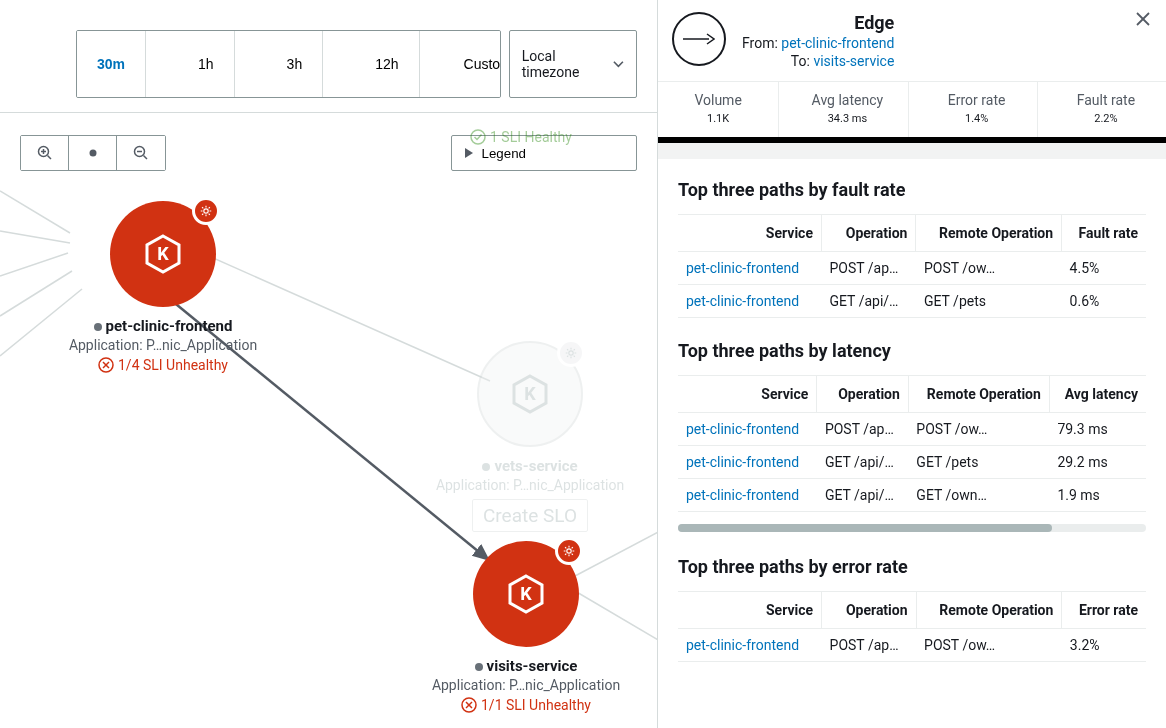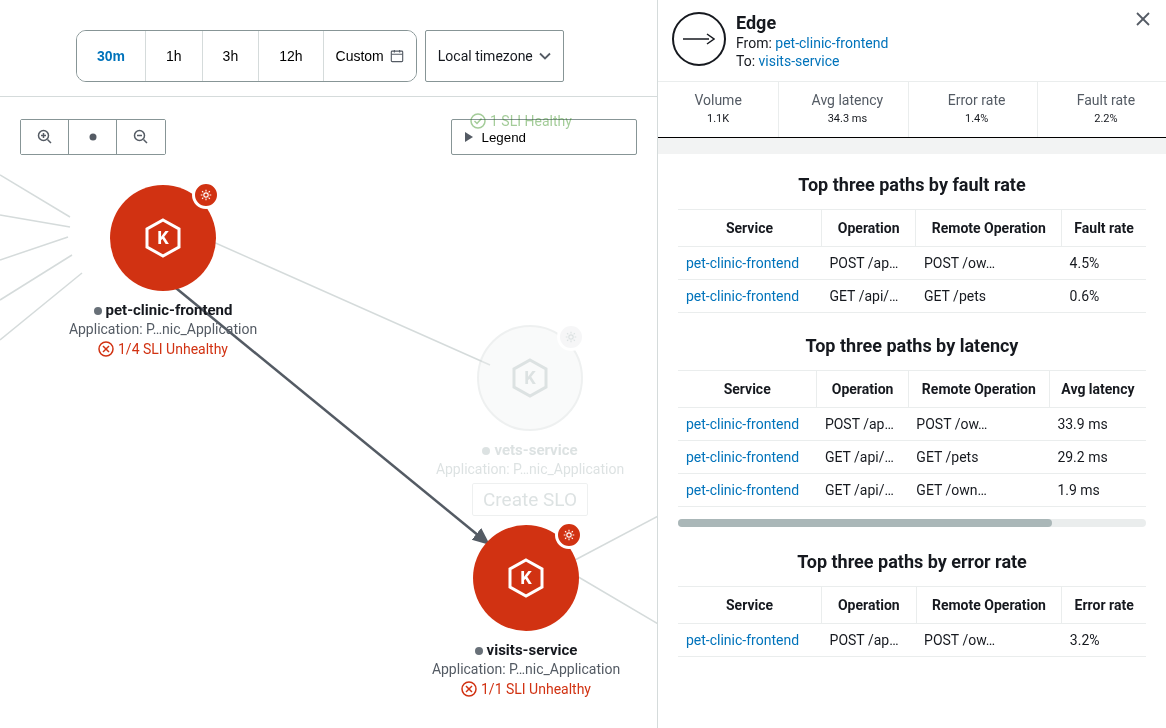--- a/index.html
+++ b/index.html
@@ -3,21 +3,21 @@
 <meta charset="utf-8">
 <style>
 * { box-sizing: border-box; margin: 0; padding: 0; }
 body { font-family: -apple-system, BlinkMacSystemFont, "Segoe UI", Roboto, sans-serif; font-size: 14px; color: #16191f; width: 1166px; height: 728px; overflow: hidden; background: #fff; }
 .main-container { display: flex; width: 100%; height: 100%; }
 .left-panel { width: 658px; height: 100%; position: relative; border-right: 1px solid #d5dbdb; }
 .right-panel { flex: 1; height: 100%; overflow-y: auto; position: relative; }
 
 
 .toolbar { display: flex; gap: 8px; padding: 30px 20px 14px 76px; justify-content: flex-start; }
-.time-range { display: flex; border: 1px solid #879596; border-radius: 10px; overflow: hidden; }
+.time-range { display: flex; border: 1px solid #879596; border-radius: 2px; overflow: hidden; gap: 32px; }
 .time-btn { padding: 8px 20px; font-size: 14px; background: #fff; border: none; cursor: pointer; border-right: 1px solid #d5dbdb; }
 .time-btn:last-child { border-right: none; }
 .time-btn.active { color: #0073bb; font-weight: 600; }
 .custom-btn { display: flex; align-items: center; gap: 6px; padding: 8px 12px; }
 .timezone-select { padding: 17px 12px; border: 1px solid #879596; border-radius: 2px; background: #fff; display: flex; align-items: center; gap: 6px; cursor: pointer; }
 
 
 .graph-controls { display: flex; gap: 12px; padding: 10px 20px; justify-content: space-between; margin-top: 12px; }
 .zoom-group { display: flex; border: 1px solid #879596; border-radius: 2px; }
 .zoom-btn { width: 48px; height: 34px; display: flex; align-items: center; justify-content: center; background: #fff; border: none; border-right: 1px solid #879596; cursor: pointer; }
@@ -35,42 +35,42 @@
 .node-label { margin-top: 10px; }
 .node-name { font-weight: 700; font-size: 15px; }
 .node-app { font-size: 14px; color: #545b64; margin-top: 2px; }
 .node-status { font-size: 14px; margin-top: 4px; display: flex; align-items: center; justify-content: center; gap: 4px; }
 .node-status.unhealthy { color: #d13212; }
 .node-status.healthy { color: #1d8102; }
 .status-dot { width: 8px; height: 8px; border-radius: 50%; background: #687078; display: inline-block; margin-right: 4px; }
 .create-slo { margin-top: 6px; padding: 4px 10px; border: 1px solid #d5dbdb; border-radius: 2px; font-size: 19px; color: #aab7b8; display: inline-block; }
 
 
-.edge-header { padding: 12px 20px 12px 14px; display: flex; align-items: flex-start; gap: 10px; position: relative; }
+.edge-header { padding: 12px 20px 12px 14px; display: flex; align-items: flex-start; gap: 16px; position: relative; text-align: right; }
 .edge-icon { width: 54px; height: 54px; border-radius: 50%; border: 2px solid #16191f; display: flex; align-items: center; justify-content: center; flex-shrink: 0; }
 .edge-title { font-size: 18px; font-weight: 700; }
 .edge-from, .edge-to { font-size: 14px; margin-top: 2px; }
 .link { color: #0073bb; cursor: pointer; }
 .close-btn { position: absolute; top: 12px; right: 16px; cursor: pointer; font-size: 18px; color: #545b64; }
 
 
-.metrics-bar { display: flex; border-top: 1px solid #eaeded; border-bottom: 1px solid #000000; gap: 8px; }
+.metrics-bar { display: flex; border-top: 1px solid #eaeded; border-bottom: 6px solid #000000; gap: 8px; }
 .metric { flex: 1; padding: 10px 8px 12px; text-align: center; border-right: 1px solid #eaeded; }
 .metric:last-child { border-right: none; }
 .metric-label { font-size: 14px; color: #545b64; }
 .metric-value { font-size: 11px; margin-top: 4px; }
 
 
 .section { padding: 20px 20px 8px; border-top: 8px solid #f2f3f3; }
 .section:first-of-type { border-top: none; }
-.section-title { font-size: 18px; font-weight: 700; margin-bottom: 14px; text-align: center; }
+.section-title { font-size: 18px; font-weight: 700; margin-bottom: 14px; }
 
 
 .data-table { width: 100%; border-collapse: collapse; font-size: 14px; }
-.data-table th { text-align: center; padding: 10px 8px; font-weight: 700; border-top: 1px solid #eaeded; border-bottom: 1px solid #eaeded; border-right: 1px solid #eaeded; background: #fff; }
+.data-table th { text-align: right; padding: 10px 8px; font-weight: 700; border-top: 1px solid #eaeded; border-bottom: 1px solid #eaeded; border-right: 1px solid #eaeded; background: #fff; }
 .data-table th:last-child { border-right: none; }
 .data-table td { padding: 8px 8px; border-bottom: 1px solid #eaeded; }
 .data-table td.link-cell { color: #0073bb; cursor: pointer; }
 
 .scrollbar-track { height: 8px; background: #eaeded; margin: 4px 20px 0; border-radius: 4px; position: relative; }
 .scrollbar-thumb { height: 8px; width: 80%; background: #aab7b8; border-radius: 4px; }
 
 svg { display: block; }
 </style>
 </head>
@@ -321,21 +321,21 @@
           <th>Operation</th>
           <th>Remote Operation</th>
           <th>Avg latency</th>
         </tr>
           </thead>
         <tbody>
           <tr>
             <td class="link-cell">pet-clinic-frontend</td>
             <td>POST /ap…</td>
             <td>POST /ow…</td>
-            <td>33.9 ms</td>
+            <td>79.3 ms</td>
           </tr>
           <tr>
             <td class="link-cell">pet-clinic-frontend</td>
             <td>GET /api/…</td>
             <td>GET /pets</td>
             <td>29.2 ms</td>
           </tr>
           <tr>
             <td class="link-cell">pet-clinic-frontend</td>
             <td>GET /api/…</td>

